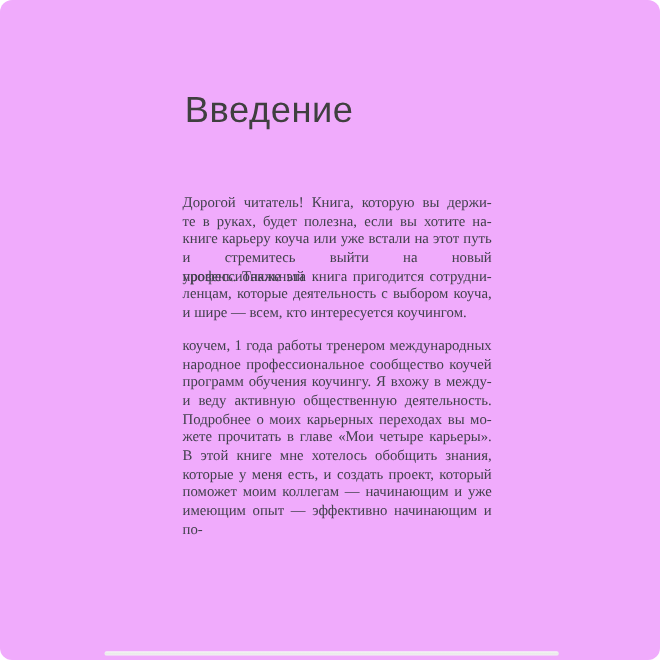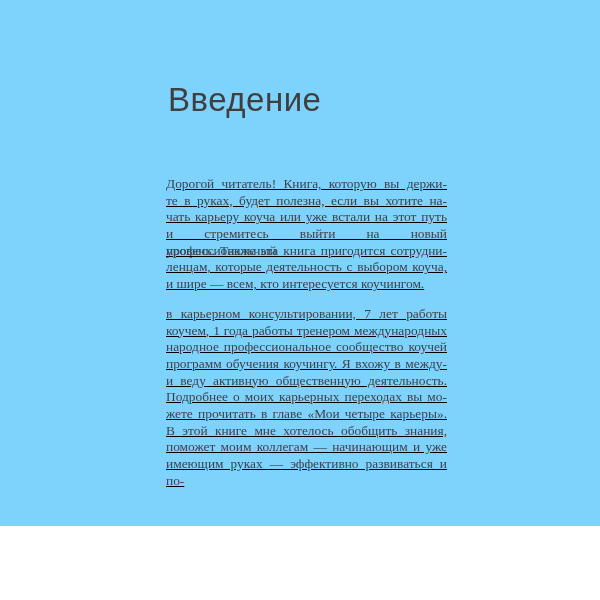--- a/index.html
+++ b/index.html
@@ -3,42 +3,42 @@
 <meta charset="utf-8">
 <style>
   html, body {
     margin: 0;
     padding: 0;
     background: #ffffff;
   }
   .canvas {
     position: relative;
     width: 600px;
-    height: 526px;
-    background: #7dd3fc;
+    height: 600px;
+    background: #f0abfc;
     overflow: hidden;
     font-family: "Liberation Serif", serif;
+    border-radius: 11px;
   }
   .chapter-title {
     position: absolute;
     left: 168px;
     top: 81px;
     margin: 0;
     font-family: "Liberation Sans", sans-serif;
     font-size: 33px;
     font-weight: 400;
     letter-spacing: 0.5px;
     color: #3f3f3f;
   }
   .paragraphs {
     position: absolute;
     left: 166px;
     top: 176px;
     width: 281px;
-    text-decoration: underline;
   }
   .paragraph {
     margin: 0 0 13px 0;
   }
   .text-line {
     font-family: "Liberation Serif", serif;
     font-size: 13.4px;
     line-height: 16.7px;
     height: 16.7px;
     color: #41414c;
@@ -63,34 +63,34 @@
 </head>
 <body>
 
 <div class="canvas">
   <h1 class="chapter-title">Введение</h1>
 
   <div class="paragraphs" id="paragraphs">
       <div class="paragraph">
         <div class="text-line">Дорогой читатель! Книга, которую вы держи-</div>
         <div class="text-line">те в руках, будет полезна, если вы хотите на-</div>
-        <div class="text-line">чать карьеру коуча или уже встали на этот путь</div>
+        <div class="text-line">книге карьеру коуча или уже встали на этот путь</div>
         <div class="text-line">и стремитесь выйти на новый профессиональный</div>
         <div class="text-line">уровень. Также эта книга пригодится сотрудни-</div>
         <div class="text-line">ленцам, которые деятельность с выбором коуча,</div>
         <div class="text-line par-end">и шире — всем, кто интересуется коучингом.</div>
       </div>
       <div class="paragraph">
-        <div class="text-line">в карьерном консультировании, 7 лет работы</div>
         <div class="text-line">коучем, 1 года работы тренером международных</div>
         <div class="text-line">народное профессиональное сообщество коучей</div>
         <div class="text-line">программ обучения коучингу. Я вхожу в между-</div>
         <div class="text-line">и веду активную общественную деятельность.</div>
         <div class="text-line">Подробнее о моих карьерных переходах вы мо-</div>
         <div class="text-line">жете прочитать в главе «Мои четыре карьеры».</div>
         <div class="text-line">В этой книге мне хотелось обобщить знания,</div>
+        <div class="text-line">которые у меня есть, и создать проект, который</div>
         <div class="text-line">поможет моим коллегам — начинающим и уже</div>
-        <div class="text-line">имеющим руках — эффективно развиваться и по-</div>
+        <div class="text-line">имеющим опыт — эффективно начинающим и по-</div>
       </div>
     </div>
 
   <div class="page-edge"></div>
 </div>
 
 </body></html>

